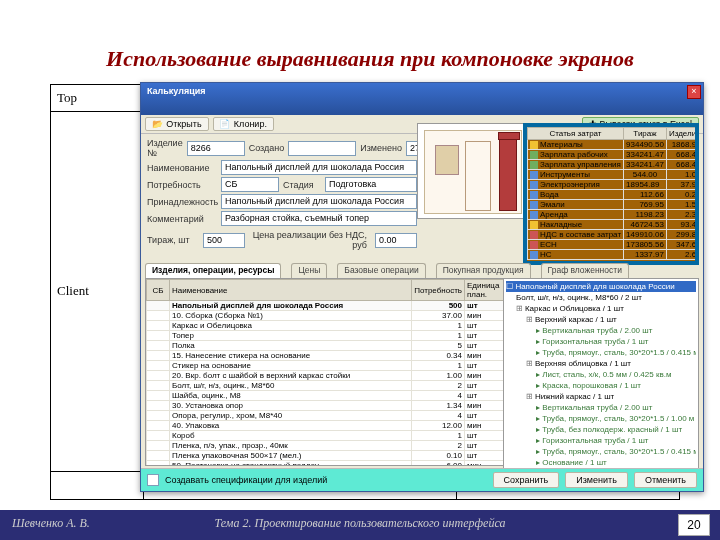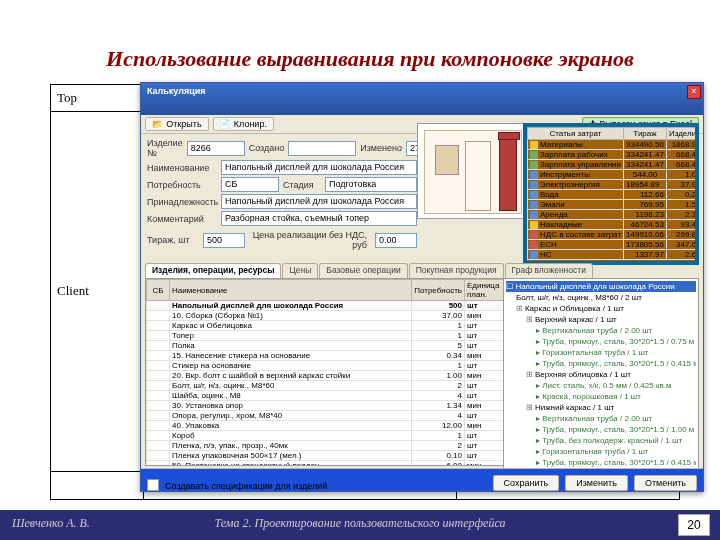--- a/index.html
+++ b/index.html
@@ -44,21 +44,21 @@
   .cost{position:absolute;right:4px;top:40px;width:168px;height:134px;background:#a16207;border:4px solid #0369a1;overflow:hidden}
   .cost table{width:100%;border-collapse:collapse;font-size:8px}
   .cost th{background:#e3e0d1;border:1px solid #b8b4a4;padding:1px 2px;font-weight:normal}
   .cost td{border:1px solid #ddd;padding:0 2px;white-space:nowrap}
   .cost .ico{display:inline-block;width:8px;height:8px;margin-right:2px;vertical-align:middle}
   .ico-y{background:#f1c232}
   .ico-g{background:#6fae5f}
   .ico-b{background:#5b8dd6}
   .ico-r{background:#c55}
   
-  .tabs{position:absolute;left:4px;top:180px;right:4px;height:15px;border-bottom:1px solid #aca899;display:flex;gap:1px}
+  .tabs{position:absolute;left:4px;top:180px;right:4px;height:15px;border-bottom:1px solid #aca899;display:flex;gap:10px}
   .tab{background:#ece9d8;border:1px solid #aca899;border-bottom:none;border-radius:3px 3px 0 0;padding:1px 6px;font-size:8.5px;color:#444}
   .tab.active{background:#fff;color:#000;font-weight:bold}
   
   .spec{position:absolute;left:4px;top:195px;width:358px;height:186px;background:#fff;border:1px solid #9a9a9a;overflow:hidden}
   .spec table{width:100%;border-collapse:collapse;font-size:8px}
   .spec th{background:#e3e0d1;border:1px solid #b8b4a4;padding:1px 2px;text-align:left;font-weight:normal;position:sticky;top:0}
   .spec td{border:1px solid #e4e2d8;padding:0 2px;white-space:nowrap;overflow:hidden}
   .spec tr.bold td{font-weight:bold;background:#fafafa}
   .spec .col-sb{width:18px;text-align:center}
   .spec .col-name{max-width:180px}
@@ -68,21 +68,21 @@
   .tree{position:absolute;right:4px;top:195px;width:190px;height:186px;background:#fff;border:1px solid #9a9a9a;overflow:hidden;padding:2px 2px;font-size:8px;line-height:11px}
   .tree .n{white-space:nowrap;overflow:hidden}
   .tree .i1{padding-left:10px}
   .tree .i2{padding-left:20px}
   .tree .i3{padding-left:30px}
   .tree .sel{background:#316ac5;color:#fff}
   .tree .tw{color:#3a7a3a}
   .tree .tw::before{content:"▸ ";color:#3a7a3a}
   .tree .nd::before{content:"⊞ ";color:#777}
   
-  .wfoot{position:absolute;left:0;right:0;bottom:0;height:22px;background:#1d4ed8;border-top:1px solid #bbb;display:flex;align-items:flex-end;gap:6px;padding:0 6px}
+  .wfoot{position:absolute;left:0;right:0;bottom:0;height:22px;background:#5eead4;border-top:1px solid #bbb;display:flex;align-items:center;gap:6px;padding:0 6px}
   .wfoot .chk{width:10px;height:10px;border:1px solid #7f9db9;background:#fff}
   .wfoot .spacer{flex:1}
   .wbtn{background:#f5f4ee;border:1px solid #b9b5a3;border-radius:2px;padding:2px 10px;font-size:9px}
   
   .glyph{font-family:Arial,sans-serif}
 </style>
 </head>
 <body>
 
 <div class="page">
@@ -374,21 +374,20 @@
           </tbody>
         </table>
     </div>
 
     <div class="tree" id="tree">
         <div class="n sel">☐ Напольный дисплей для шоколада России</div>
         <div class="n i1">Болт, ш/г, н/з, оцинк., М8*60 / 2 шт</div>
         <div class="n i1 nd">Каркас и Облицовка / 1 шт</div>
         <div class="n i2 nd">Верхний каркас / 1 шт</div>
         <div class="n i3 tw">Вертикальная труба / 2.00 шт</div>
-        <div class="n i3 tw">Труба, прямоуг., сталь, 30*20*1.5 / 0.75 м</div>
         <div class="n i3 tw">Горизонтальная труба / 1 шт</div>
         <div class="n i3 tw">Труба, прямоуг., сталь, 30*20*1.5 / 0.415 м</div>
         <div class="n i2 nd">Верхняя облицовка / 1 шт</div>
         <div class="n i3 tw">Лист, сталь, х/к, 0.5 мм / 0.425 кв.м</div>
         <div class="n i3 tw">Краска, порошковая / 1 шт</div>
         <div class="n i2 nd">Нижний каркас / 1 шт</div>
         <div class="n i3 tw">Вертикальная труба / 2.00 шт</div>
         <div class="n i3 tw">Труба, прямоуг., сталь, 30*20*1.5 / 1.00 м</div>
         <div class="n i3 tw">Труба, без полкодерж. красный / 1 шт</div>
         <div class="n i3 tw">Горизонтальная труба / 1 шт</div>

